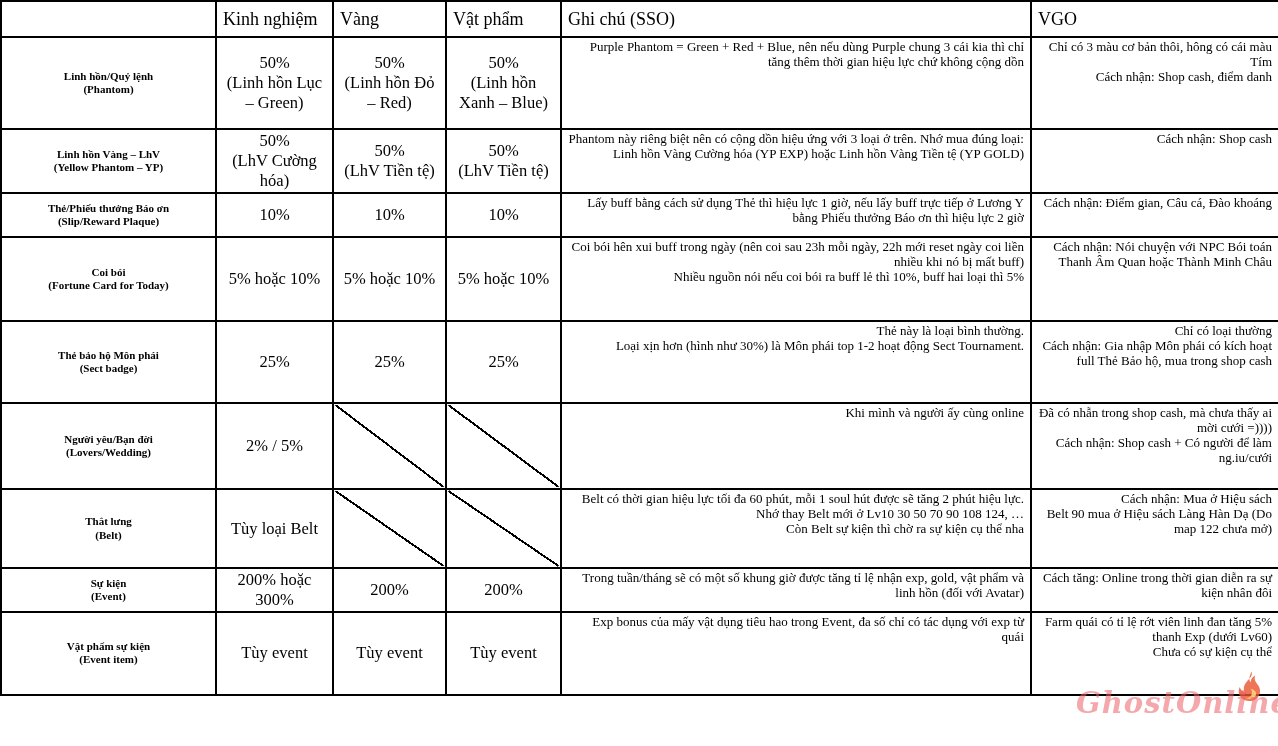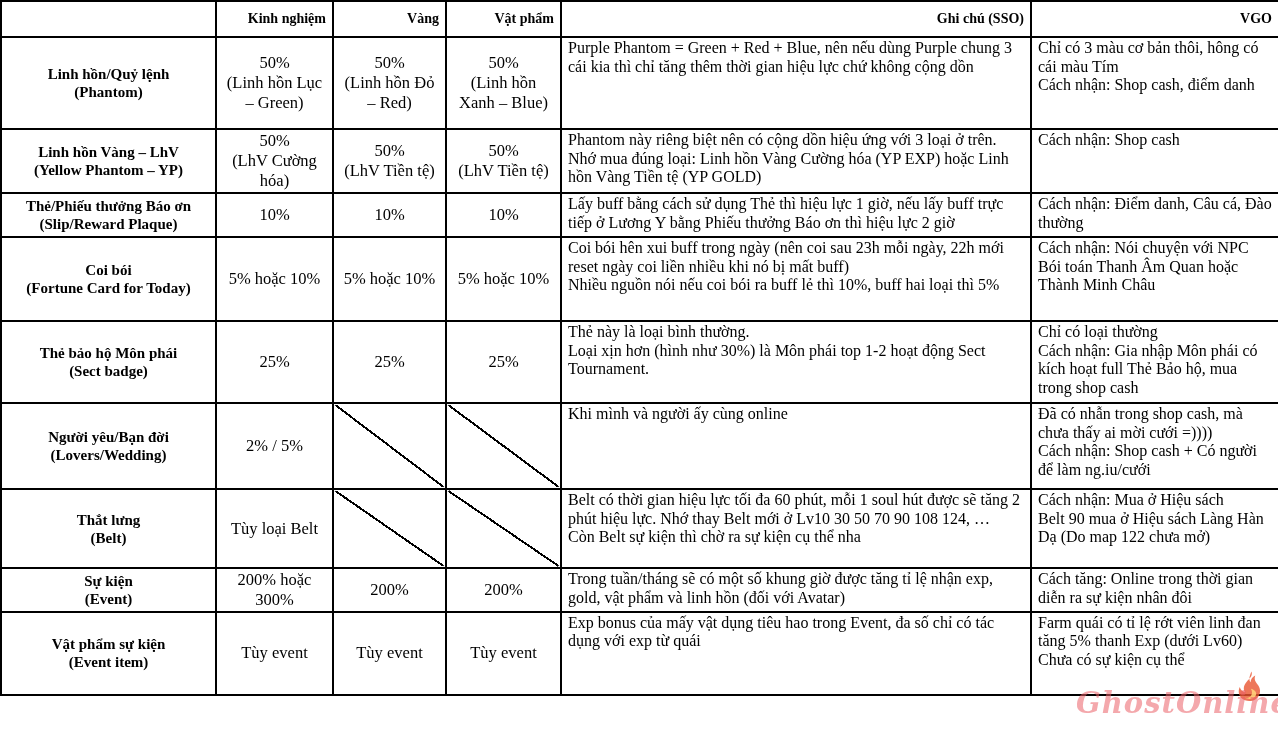--- a/index.html
+++ b/index.html
@@ -1,22 +1,22 @@
 <!DOCTYPE html>
 <html><head>
 <meta charset="utf-8">
 <style>
   html,body{margin:0;padding:0;background:#fff;}
   body{width:1278px;height:746px;position:relative;font-family:"Liberation Serif",serif;color:#000;overflow:hidden;}
   table{border-collapse:collapse;table-layout:fixed;width:1278px;}
   td,th{border:2px solid #000;padding:1px 6px;white-space:pre-line;overflow:hidden;box-sizing:border-box;}
-  th{font-size:14px;line-height:1.15;font-weight:bold;text-align:right;vertical-align:middle;}
-  td.lbl{font-weight:bold;text-align:center;vertical-align:middle;font-size:15px;line-height:1.2;}
+  th{font-size:18px;line-height:1.15;font-weight:normal;text-align:left;vertical-align:middle;}
+  td.lbl{font-weight:bold;text-align:center;vertical-align:middle;font-size:11px;line-height:1.2;}
   td.val{text-align:center;vertical-align:middle;font-size:16.5px;line-height:1.2;border-radius:8px;}
-  td.note{text-align:left;vertical-align:top;font-size:16px;line-height:1.16;}
+  td.note{text-align:right;vertical-align:top;font-size:13px;line-height:1.16;}
   td.diag{background:linear-gradient(to top right,#fff calc(50% - 1px),#000 calc(50% - 1px),#000 calc(50% + 1px),#fff calc(50% + 1px));}
   .watermark{position:absolute;left:1076px;top:686px;font-size:29px;font-weight:bold;font-style:italic;
     font-family:"DejaVu Serif",serif;color:rgba(235,96,104,0.55);letter-spacing:1px;white-space:nowrap;pointer-events:none;}
   .flame{position:absolute;left:1232px;top:670px;width:36px;height:36px;pointer-events:none;}
 </style>
 </head>
 <body>
 
 <div>
 <table>
@@ -62,21 +62,21 @@
     <td class="note">Phantom này riêng biệt nên có cộng dồn hiệu ứng với 3 loại ở trên. Nhớ mua đúng loại: Linh hồn Vàng Cường hóa (YP EXP) hoặc Linh hồn Vàng Tiền tệ (YP GOLD)</td>
     <td class="note">Cách nhận: Shop cash</td>
   </tr>
   <tr style="height:44px">
     <td class="lbl">Thẻ/Phiếu thưởng Báo ơn
 (Slip/Reward Plaque)</td>
     <td class="val">10%</td>
     <td class="val">10%</td>
     <td class="val">10%</td>
     <td class="note">Lấy buff bằng cách sử dụng Thẻ thì hiệu lực 1 giờ, nếu lấy buff trực tiếp ở Lương Y bằng Phiếu thưởng Báo ơn thì hiệu lực 2 giờ</td>
-    <td class="note">Cách nhận: Điểm danh, Câu cá, Đào thường</td>
+    <td class="note">Cách nhận: Điểm gian, Câu cá, Đào khoáng</td>
   </tr>
   <tr style="height:84px">
     <td class="lbl">Coi bói
 (Fortune Card for Today)</td>
     <td class="val">5% hoặc 10%</td>
     <td class="val">5% hoặc 10%</td>
     <td class="val">5% hoặc 10%</td>
     <td class="note">Coi bói hên xui buff trong ngày (nên coi sau 23h mỗi ngày, 22h mới reset ngày coi liền nhiều khi nó bị mất buff)
 Nhiều nguồn nói nếu coi bói ra buff lẻ thì 10%, buff hai loại thì 5%</td>
     <td class="note">Cách nhận: Nói chuyện với NPC Bói toán Thanh Âm Quan hoặc Thành Minh Châu</td>

